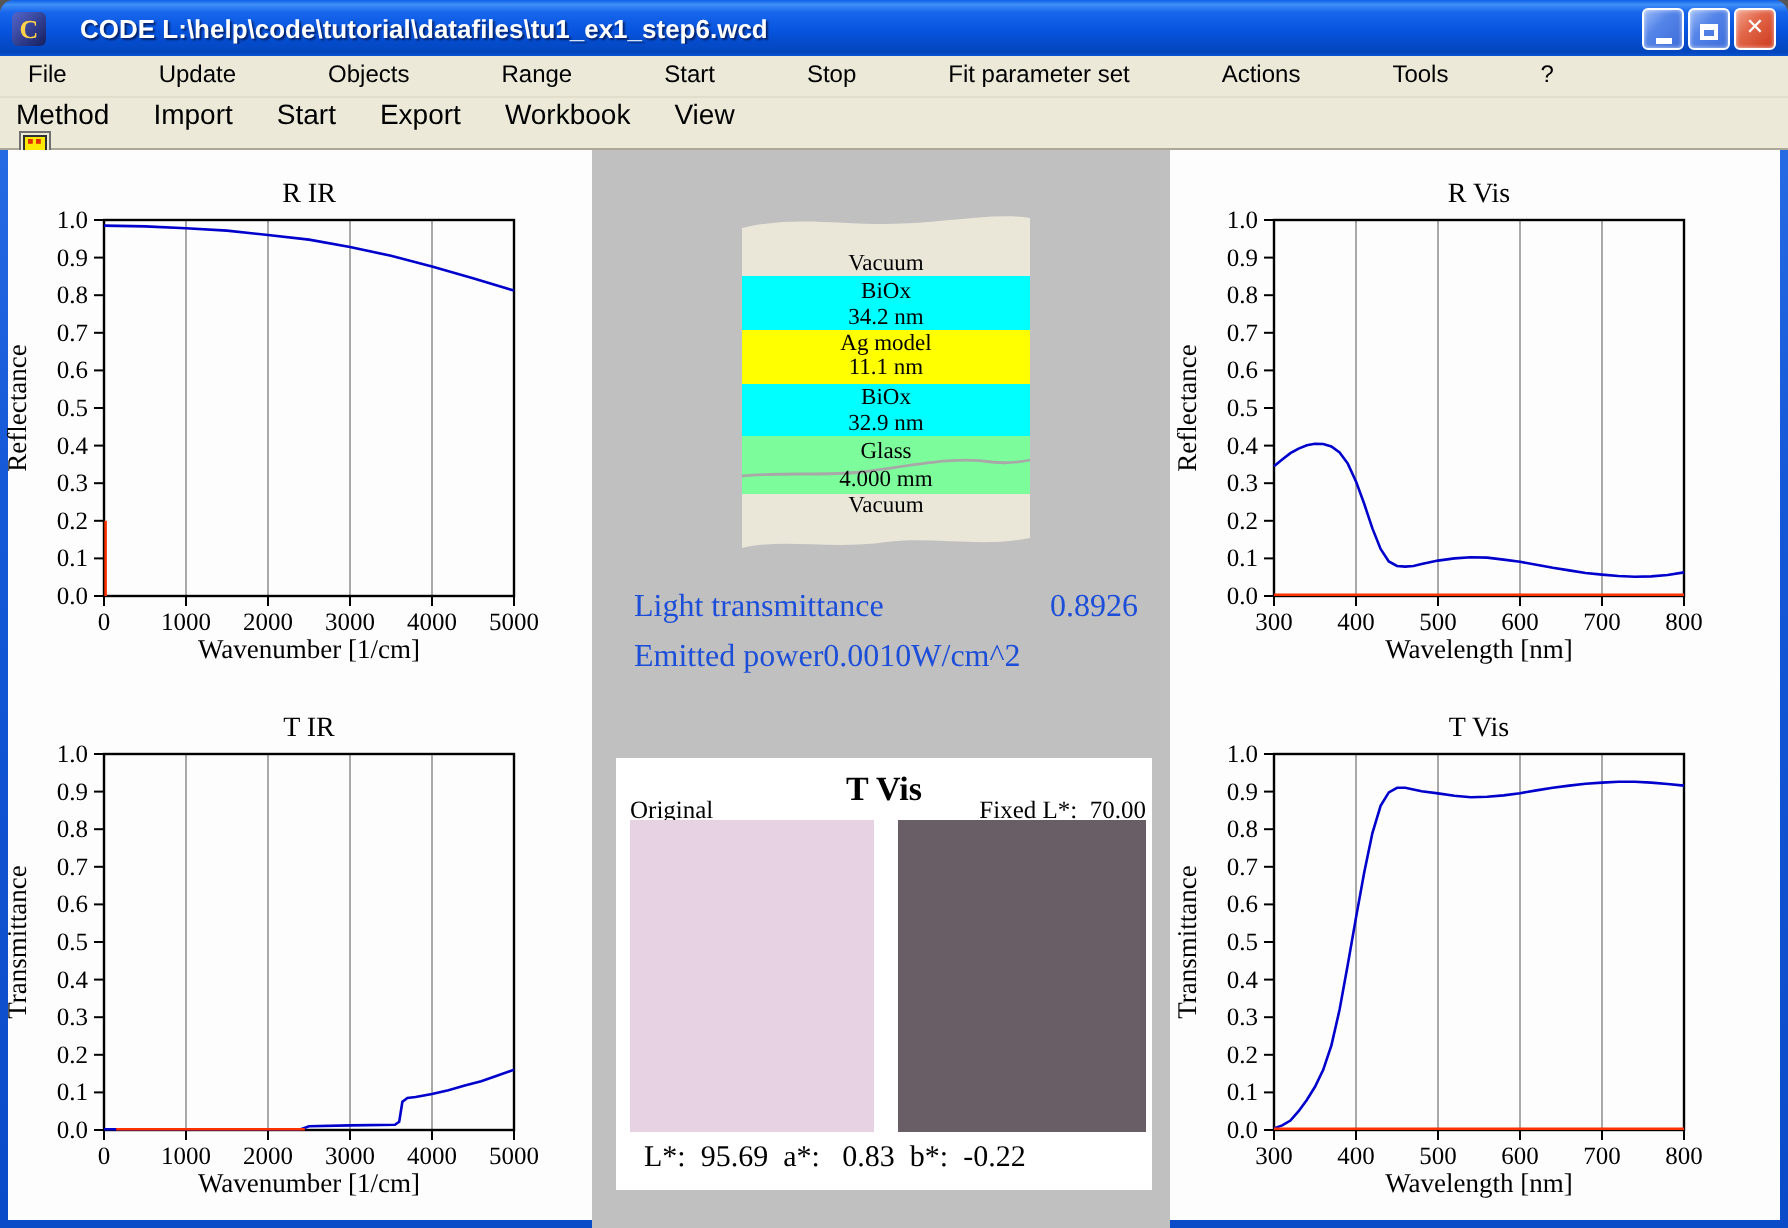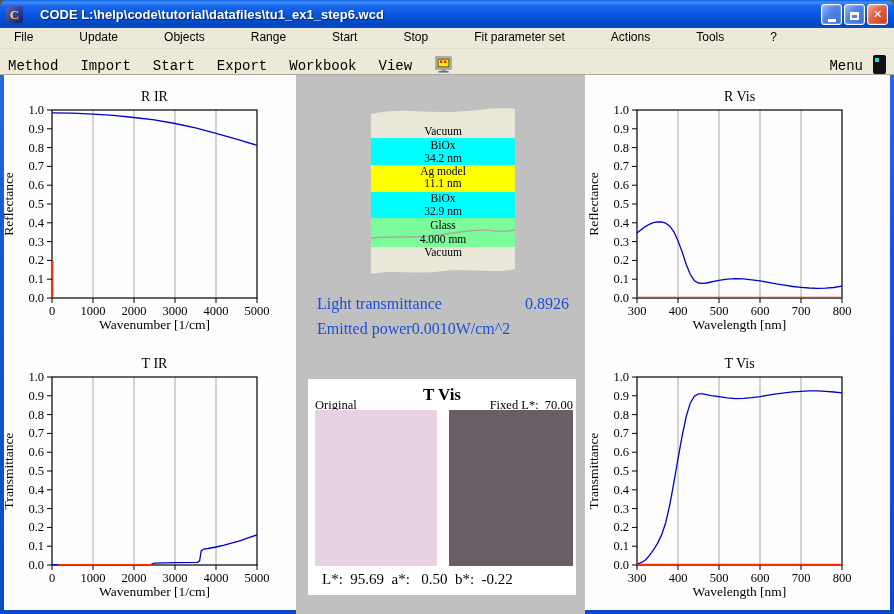--- a/index.html
+++ b/index.html
@@ -20,22 +20,22 @@
     color:#fff;font-size:11px;line-height:18px;text-align:center;padding:0;
     background:linear-gradient(135deg,#9CBCF8 0%,#5585E8 40%,#3C6CD8 100%);box-shadow:inset 0 0 2px rgba(255,255,255,.7);}
   .wb.close{background:linear-gradient(135deg,#F4A58F 0%,#E2674A 40%,#CC3A1B 100%);}
   .wb .mingl{display:block;width:8px;height:3px;background:#fff;margin:12px auto 0;}
   .wb .maxgl{display:block;width:9px;height:8px;border:2px solid #fff;border-top-width:3px;margin:4px auto 0;box-sizing:border-box;}
   
   .menubar{position:absolute;top:28px;left:0;right:0;height:21px;background:#ECE9D8;
     display:flex;padding-left:5px;border-bottom:1px solid #E2DECB;box-sizing:border-box;gap:28px;}
   .menu-item{font-size:12px;color:#000;padding:2px 9px;cursor:default;}
   .toolbar{position:absolute;top:49px;left:0;right:0;height:26px;background:#ECE9D8;
-    display:flex;align-items:flex-end;padding:0 8px;border-bottom:1px solid #ACA899;box-sizing:border-box;
-    font-family:Liberation Mono, monospace;}
+    display:flex;align-items:flex-start;padding:0 8px;border-bottom:1px solid #ACA899;box-sizing:border-box;
+    font-family:Liberation Sans, sans-serif;flex-direction:column;}
   .tool-item{font-size:14px;color:#000;margin-right:22px;cursor:default;}
   .tool-spacer{flex:1;}
   .menu-label{font-size:14px;margin-right:10px;}
   .monitor-icon{width:20px;height:18px;display:inline-block;margin-right:4px;}
   .panel-icon{width:13px;height:19px;background:#101010;border-radius:2px;position:relative;display:inline-block;}
   .panel-icon::after{content:"";position:absolute;left:2px;top:3px;width:4px;height:4px;background:#29D8D8;}
   
   .client{position:absolute;top:75px;left:4px;right:4px;bottom:4px;background:#FDFDFD;}
   .center-panel{position:absolute;left:296px;top:75px;width:289px;height:581px;background:#C0C0C0;}
   svg text{fill:#000;}
@@ -150,21 +150,21 @@
         <span>W/cm^2</span>
       </div>
     </div>
 
     <div class="color-panel">
       <div class="cp-title">T Vis</div>
       <div class="cp-left-label">Original</div>
       <div class="cp-right-label">Fixed L*:  70.00</div>
       <div class="cp-swatch-left" style="background: rgb(231, 210, 228);"></div>
       <div class="cp-swatch-right" style="background: rgb(105, 94, 102);"></div>
-      <div class="cp-lab">L*:  95.69  a*:   0.50  b*:  -0.22</div>
+      <div class="cp-lab">L*:  95.69  a*:   0.83  b*:  -0.22</div>
     </div>
   </div>
 
   <svg class="chart" id="chart-rir" width="300" height="252">
       <rect x="52" y="25" width="205" height="188" fill="#FDFDFD"></rect>
       <line x1="93" y1="25" x2="93" y2="213" stroke="#A9A9A9" stroke-width="1"></line>
       <line x1="134" y1="25" x2="134" y2="213" stroke="#A9A9A9" stroke-width="1"></line>
       <line x1="175" y1="25" x2="175" y2="213" stroke="#A9A9A9" stroke-width="1"></line>
       <line x1="216" y1="25" x2="216" y2="213" stroke="#A9A9A9" stroke-width="1"></line>
       <rect x="52" y="25" width="205" height="188" fill="none" stroke="#000" stroke-width="1.2"></rect>

